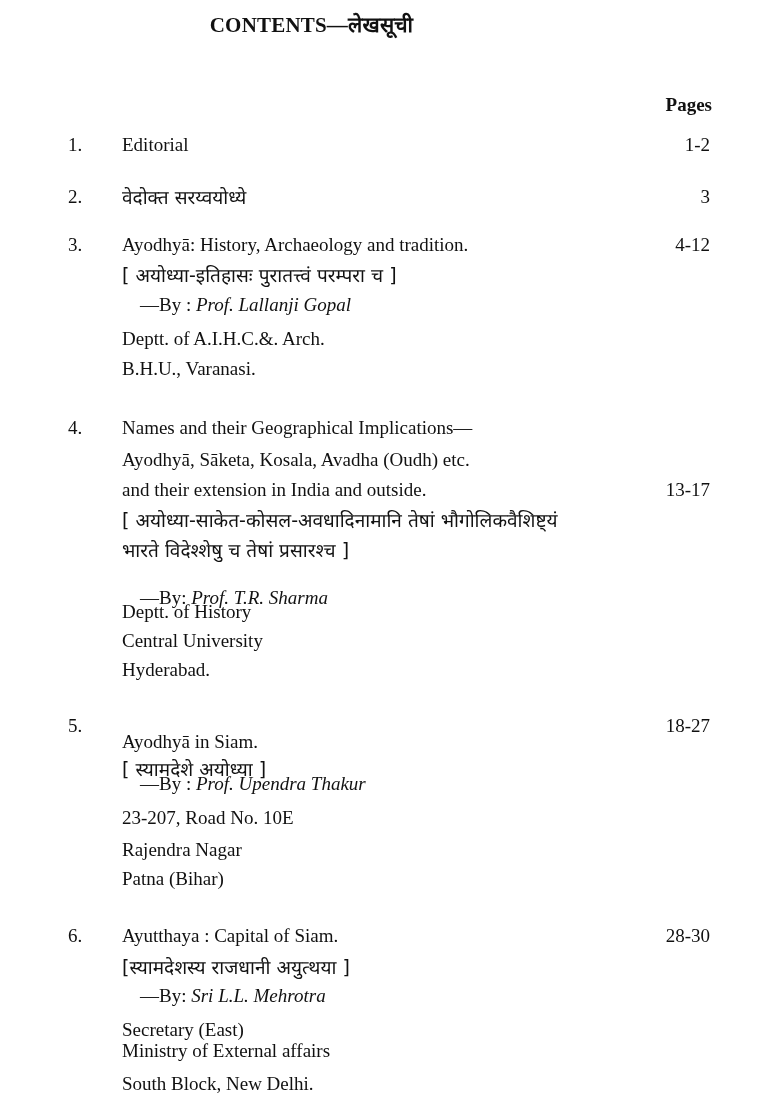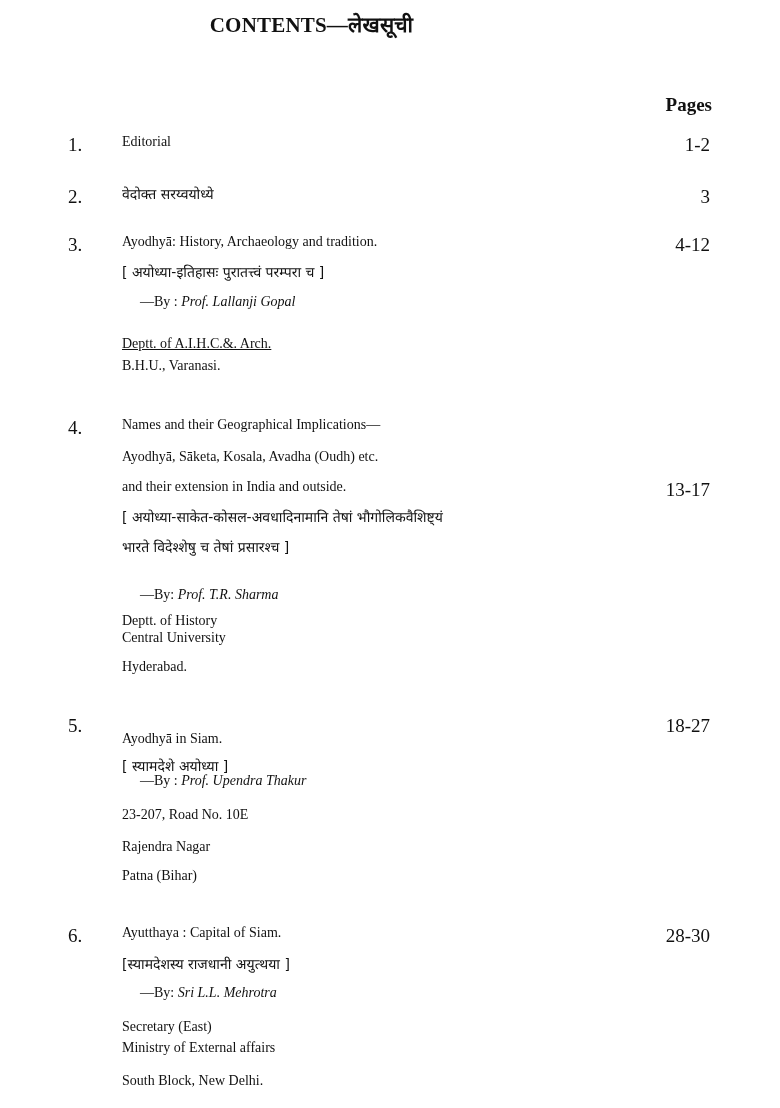--- a/index.html
+++ b/index.html
@@ -43,21 +43,21 @@
       font-size: 19px;
     }
     .entry .pg {
       position: absolute;
       right: 70px;
       font-size: 19px;
     }
     .entry .line {
       position: absolute;
       left: 122px;
-      font-size: 14px;
+      font-size: 19px;
       white-space: nowrap;
     }
     .entry .line.by {
       left: 140px;
     }
     .entry .line .author {
       font-style: italic;
     }
     .hi {
       font-family: "DejaVu Sans", sans-serif;
@@ -83,36 +83,36 @@
 </div>
 
 <div class="entry" style="top:234px;">
   <span class="num" style="top:0px;">3.</span>
   <span class="line" style="top:0px;">Ayodhyā: History, Archaeology and tradition.</span>
   <span class="pg" style="top:0px;">4-12</span>
   <span class="line hi" style="top:28px;">[ अयोध्या-इतिहासः पुरातत्त्वं परम्परा च ]</span>
   <span class="line by" style="top:60px;">
     <span>—By : </span><span class="author">Prof. Lallanji Gopal</span>
   </span>
-  <span class="line" style="top:102px;text-decoration:underline;">Deptt. of A.I.H.C.&amp;. Arch.</span>
+  <span class="line" style="top:94px;">Deptt. of A.I.H.C.&amp;. Arch.</span>
   <span class="line" style="top:124px;">B.H.U., Varanasi.</span>
 </div>
 
 <div class="entry" style="top:417px;">
   <span class="num" style="top:0px;">4.</span>
   <span class="line" style="top:0px;">Names and their Geographical Implications—</span>
   <span class="line" style="top:32px;">Ayodhyā, Sāketa, Kosala, Avadha (Oudh) etc.</span>
   <span class="line" style="top:62px;">and their extension in India and outside.</span>
   <span class="pg" style="top:62px;">13-17</span>
   <span class="line hi" style="top:90px;">[ अयोध्या-साकेत-कोसल-अवधादिनामानि तेषां भौगोलिकवैशिष्ट्यं</span>
   <span class="line hi" style="top:120px;">भारते विदेश्शेषु च तेषां प्रसारश्च ]</span>
   <span class="line by" style="top:150px;margin-top:20px;">
     <span>—By: </span><span class="author">Prof. T.R. Sharma</span>
   </span>
-  <span class="line" style="top:196px;">Deptt. of History</span>
+  <span class="line" style="top:184px;">Deptt. of History</span>
   <span class="line" style="top:213px;">Central University</span>
   <span class="line" style="top:242px;">Hyderabad.</span>
 </div>
 
 <div class="entry" style="top:715px;">
   <span class="num" style="top:0px;">5.</span>
   <span class="line" style="top:16px;">Ayodhyā in Siam.</span>
   <span class="pg" style="top:0px;">18-27</span>
   <span class="line hi" style="top:29px;margin-top:12px;">[ स्यामदेशे अयोध्या ]</span>
   <span class="line by" style="top:58px;">

